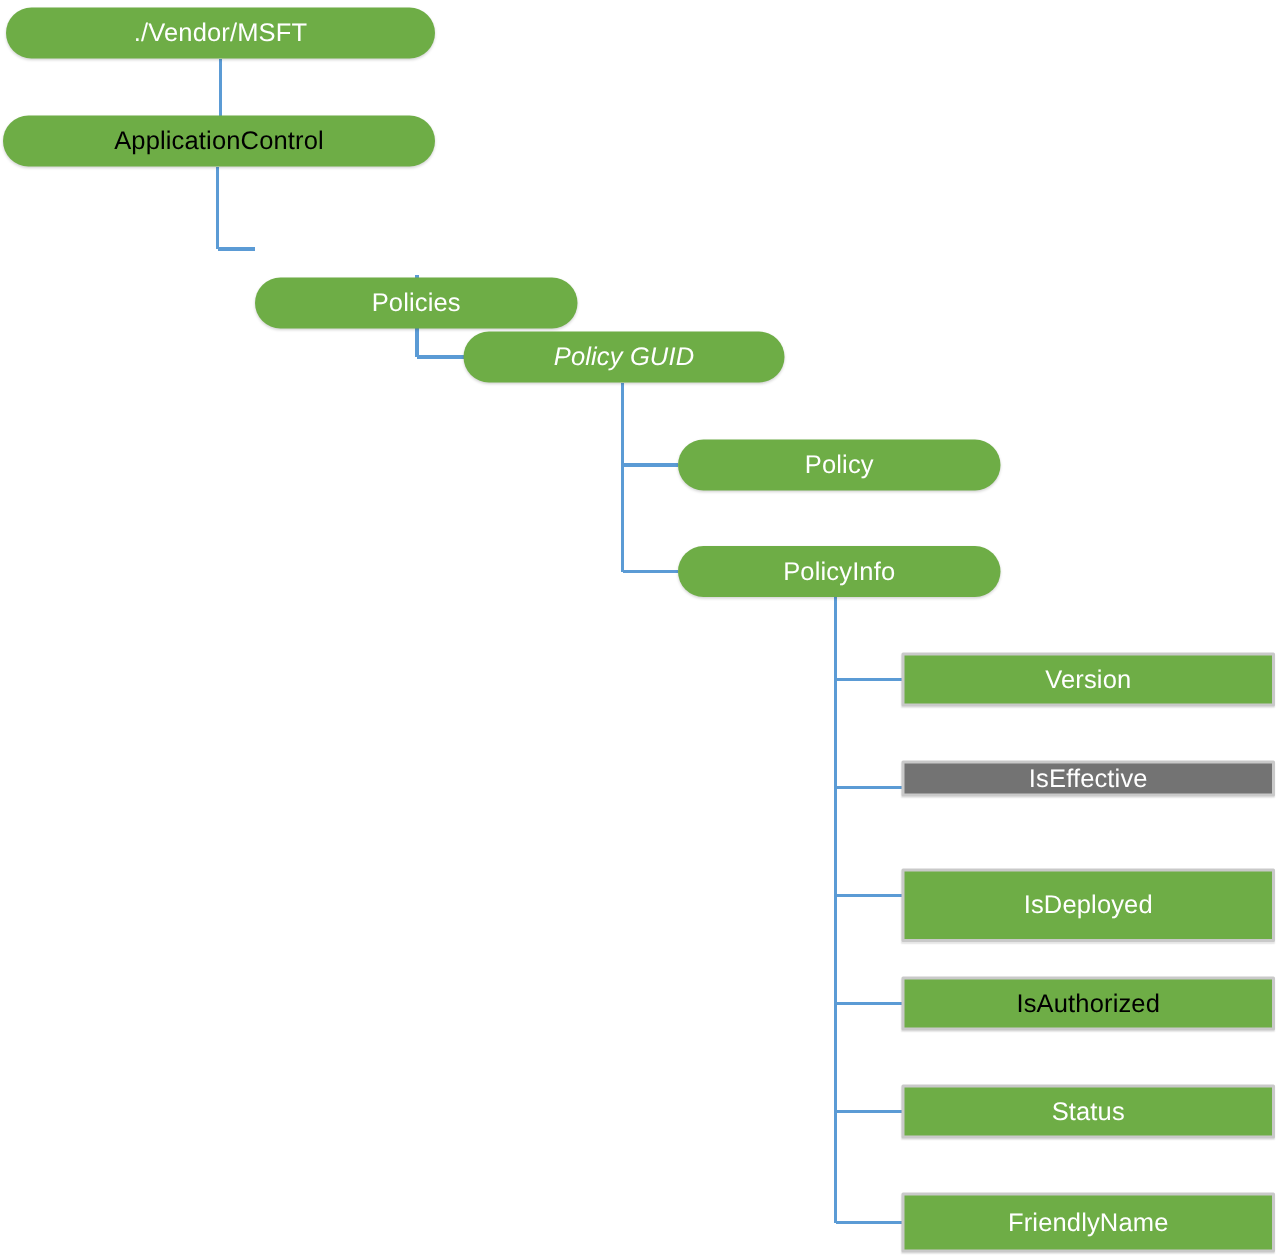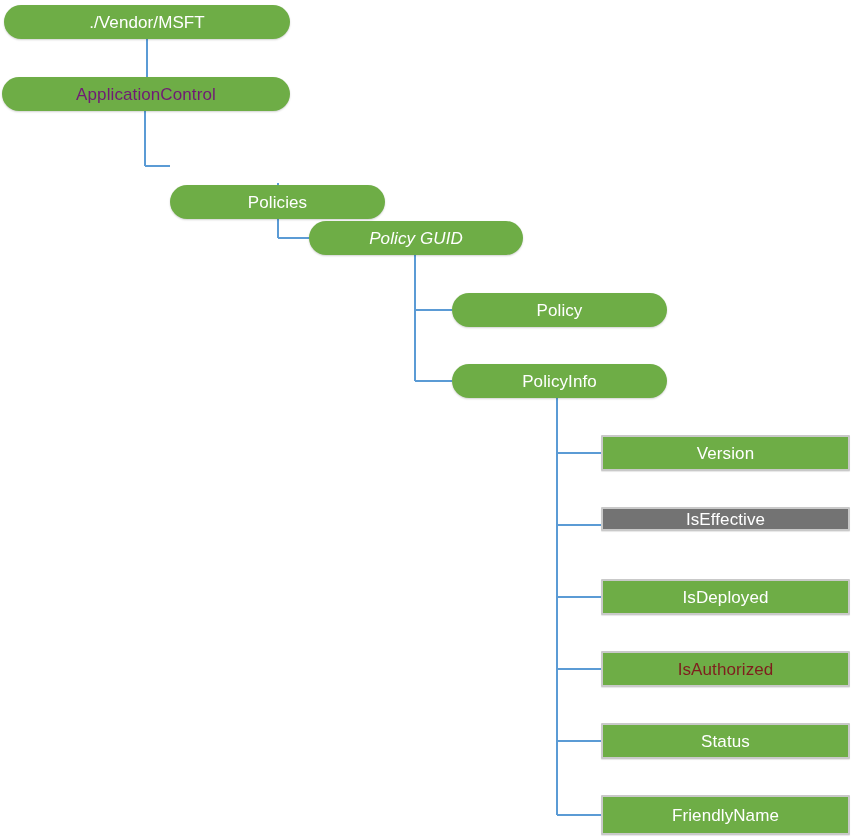--- a/index.html
+++ b/index.html
@@ -90,45 +90,45 @@
       <line x1="557" y1="741" x2="601" y2="741" stroke="#5B9BD5" stroke-width="2.4" shape-rendering="crispEdges"></line>
       <g></g>
       <line x1="557" y1="398" x2="557" y2="815" stroke="#5B9BD5" stroke-width="2.4" shape-rendering="crispEdges"></line>
       <line x1="557" y1="815" x2="601" y2="815" stroke="#5B9BD5" stroke-width="2.4" shape-rendering="crispEdges"></line>
     </svg>
 
   <div id="node-layer">
       <div class="node rounded" style="left: 4px; top: 5px; width: 286px; height: 34px; background: rgb(110, 173, 70); color: rgb(255, 255, 255);">
         <span class="node-label">./Vendor/MSFT</span>
       </div>
-      <div class="node rounded" style="left: 2px; top: 77px; width: 288px; height: 34px; background: rgb(110, 173, 70); color: #701a75;">
+      <div class="node rounded" style="left: 2px; top: 77px; width: 288px; height: 34px; background: rgb(110, 173, 70); color: #000000;">
         <span class="node-label">ApplicationControl</span>
       </div>
       <div class="node rounded" style="left: 170px; top: 149px; width: 215px; height: 34px; background: rgb(110, 173, 70); color: rgb(255, 255, 255); margin-top: 36px;">
         <span class="node-label">Policies</span>
       </div>
       <div class="node rounded italic" style="left: 309px; top: 221px; width: 214px; height: 34px; background: rgb(110, 173, 70); color: rgb(255, 255, 255);">
         <span class="node-label">Policy GUID</span>
       </div>
       <div class="node rounded" style="left: 452px; top: 293px; width: 215px; height: 34px; background: rgb(110, 173, 70); color: rgb(255, 255, 255);">
         <span class="node-label">Policy</span>
       </div>
       <div class="node rounded" style="left: 452px; top: 364px; width: 215px; height: 34px; background: rgb(110, 173, 70); color: rgb(255, 255, 255);">
         <span class="node-label">PolicyInfo</span>
       </div>
       <div class="node rect" style="left: 601px; top: 435px; width: 249px; height: 36px; background: rgb(110, 173, 70); color: rgb(255, 255, 255); border-color: rgb(201, 201, 201);">
         <span class="node-label">Version</span>
       </div>
       <div class="node rect" style="left: 601px; top: 507px; width: 249px; height: 24px; background: #737373; color: rgb(255, 255, 255); border-color: rgb(201, 201, 201);">
         <span class="node-label">IsEffective</span>
       </div>
-      <div class="node rect" style="left: 601px; top: 579px; width: 249px; height: 36px; background: rgb(110, 173, 70); color: rgb(255, 255, 255); border-color: rgb(201, 201, 201);">
+      <div class="node rect" style="left: 601px; top: 579px; width: 249px; height: 49px; background: rgb(110, 173, 70); color: rgb(255, 255, 255); border-color: rgb(201, 201, 201);">
         <span class="node-label">IsDeployed</span>
       </div>
-      <div class="node rect" style="left: 601px; top: 651px; width: 249px; height: 36px; background: rgb(110, 173, 70); color: #7f1d1d; border-color: rgb(201, 201, 201);">
+      <div class="node rect" style="left: 601px; top: 651px; width: 249px; height: 36px; background: rgb(110, 173, 70); color: #000000; border-color: rgb(201, 201, 201);">
         <span class="node-label">IsAuthorized</span>
       </div>
       <div class="node rect" style="left: 601px; top: 723px; width: 249px; height: 36px; background: rgb(110, 173, 70); color: rgb(255, 255, 255); border-color: rgb(201, 201, 201);">
         <span class="node-label">Status</span>
       </div>
       <div class="node rect" style="left: 601px; top: 795px; width: 249px; height: 40px; background: rgb(110, 173, 70); color: rgb(255, 255, 255); border-color: rgb(201, 201, 201);">
         <span class="node-label">FriendlyName</span>
       </div>
     </div>
 

